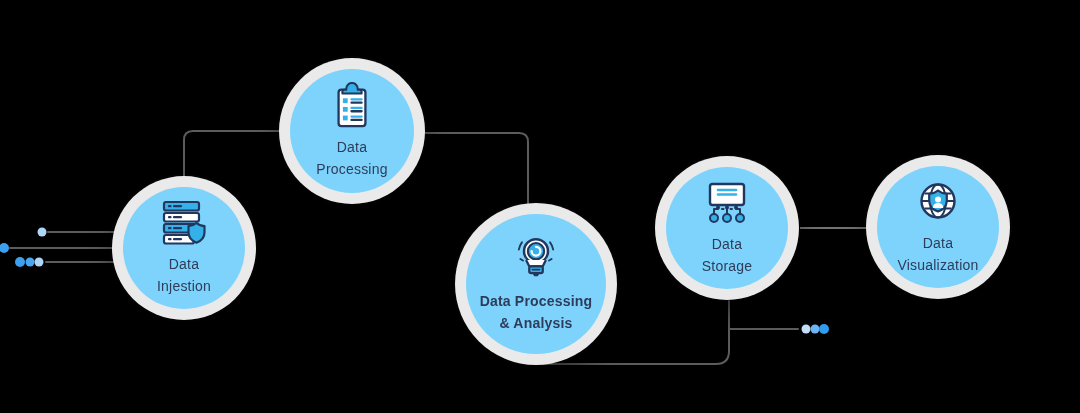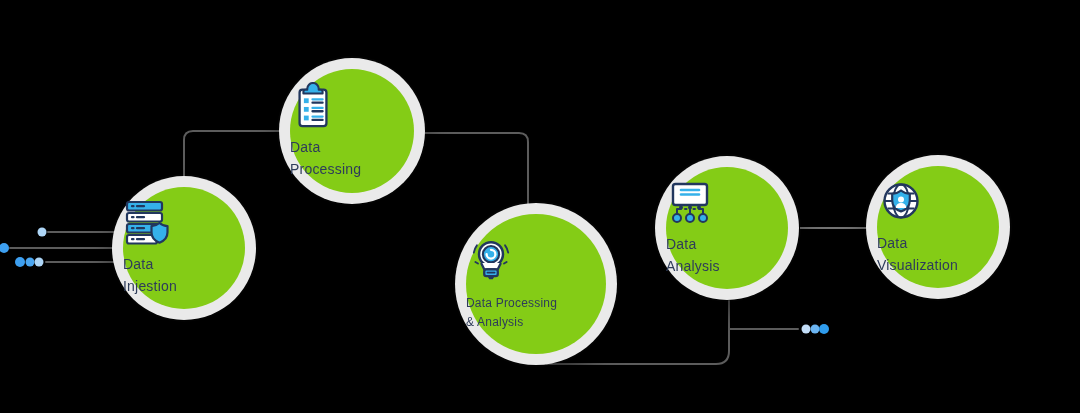--- a/index.html
+++ b/index.html
@@ -7,30 +7,30 @@
     position:relative;width:1080px;height:413px;background:#000000;
     overflow:hidden;font-family:"Liberation Sans","DejaVu Sans",sans-serif;
   }
   #wires{position:absolute;left:0;top:0;width:1080px;height:413px;}
   .node{
     position:absolute;border-radius:50%;
     background:#eaeaea;
     box-shadow:0 12px 24px rgba(0,0,0,0.5), 0 0 0 2px rgba(255,255,255,0.02);
   }
   .node-inner{
-    position:absolute;inset:11px;background:#84cc16;border-radius:50%;
-    display:flex;flex-direction:column;align-items:flex-start;justify-content:center;
+    position:absolute;inset:11px;background:#7dd3fc;border-radius:50%;
+    display:flex;flex-direction:column;align-items:center;justify-content:center;
     text-align:center;
   }
   .node-icon{flex:0 0 auto;margin-bottom:7px;}
   .node-label{
     color:#2e3c5a;font-size:14px;line-height:1.55;font-weight:500;
     letter-spacing:0.2px;white-space:nowrap;
   }
-  #node-processing .node-label{font-size:12px;}
+  #node-processing .node-label{font-size:14px;font-weight:bold;}
 </style>
 </head>
 <body>
 
 <div id="stage">
 
   <svg id="wires" viewBox="0 0 1080 413">
     <g fill="none" stroke="#5c5c5c" stroke-width="2" stroke-linecap="round" stroke-linejoin="round">
 
       <path d="M48,232 L116,232"></path>
@@ -135,21 +135,21 @@
           <path d="M19,30 h1.5 M27.5,30 h1.5"></path>
         </g>
         <circle cx="15" cy="28.5" r="2" fill="#22375e"></circle>
         <circle cx="24" cy="28.5" r="2" fill="#22375e"></circle>
         <circle cx="33" cy="28.5" r="2" fill="#22375e"></circle>
         <circle cx="11" cy="39" r="4" fill="#35b1ea" stroke="#22375e" stroke-width="2"></circle>
         <circle cx="24" cy="39" r="4" fill="#35b1ea" stroke="#22375e" stroke-width="2"></circle>
         <circle cx="37" cy="39" r="4" fill="#35b1ea" stroke="#22375e" stroke-width="2"></circle>
       </svg>
       <div class="node-label">Data</div>
-      <div class="node-label">Analysis</div>
+      <div class="node-label">Storage</div>
     </div>
   </div>
 
   <div class="node" id="node-visualization" style="left:866px;top:155px;width:144px;height:144px;">
     <div class="node-inner">
       <svg class="node-icon" width="48" height="48" viewBox="0 0 48 48">
         <circle cx="24" cy="23" r="16.5" fill="#ffffff" stroke="#22375e" stroke-width="2.4"></circle>
         <ellipse cx="24" cy="23" rx="8" ry="16.5" fill="none" stroke="#22375e" stroke-width="2"></ellipse>
         <path d="M10.5,15.5 h27 M8,23 h32 M10.5,30.5 h27" fill="none" stroke="#22375e" stroke-width="2"></path>
         <path d="M24,12.5 c2.9,2.3 5.8,3.3 8.8,3.3 v6.6 c0,5.9 -4.3,9.4 -8.8,11 c-4.5,-1.6 -8.8,-5.1 -8.8,-11 v-6.6 c3,0 5.9,-1 8.8,-3.3 z" fill="#35b1ea" stroke="#22375e" stroke-width="2.2" stroke-linejoin="round"></path>

